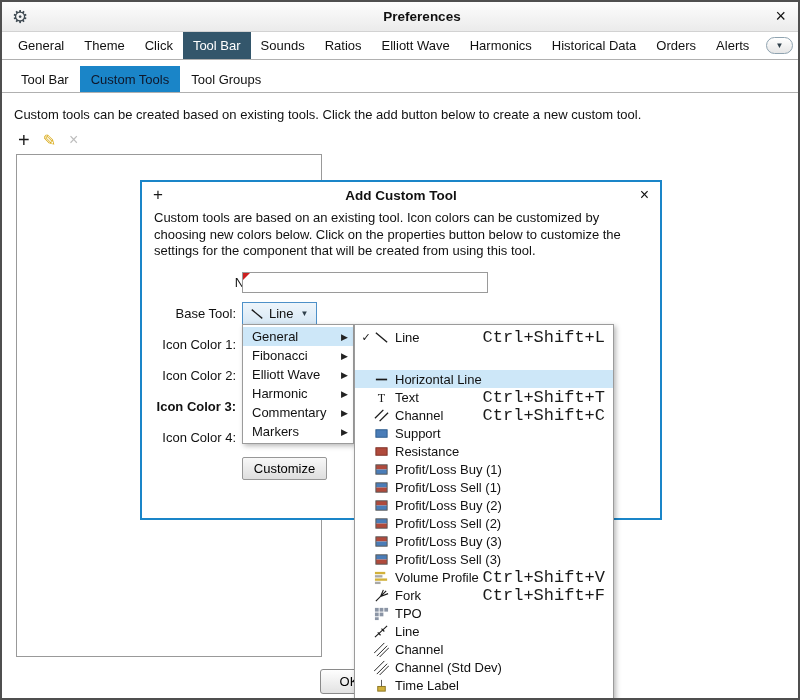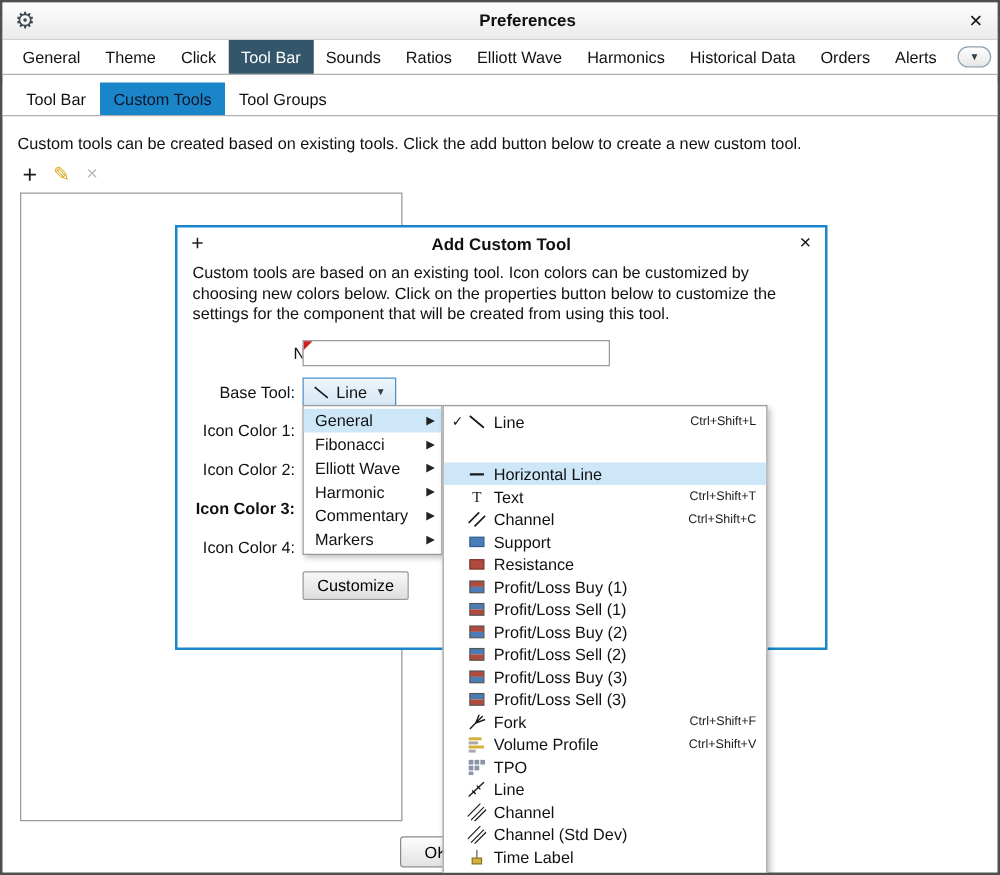--- a/index.html
+++ b/index.html
@@ -67,21 +67,21 @@
   .cat-item.selected { background: var(--menu-highlight, #cde7f8); }
   .cat-item .arrow { margin-left: auto; font-size: 9px; color: #222; }
 
   .sub-menu { position: absolute; left: 352px; top: 322px; width: 260px; background: #fff; border: 1px solid #9b9b9b; box-shadow: 2px 2px 5px rgba(0,0,0,.28); z-index: 20; padding: 3px 0; }
   .sub-item { height: 18px; display: flex; align-items: center; font-size: 13px; padding: 0 8px 0 4px; cursor: pointer; }
   .sub-item.highlighted { background: var(--menu-highlight, #cde7f8); margin-top: 24px; }
   .check { width: 14px; text-align: center; font-size: 11px; flex: none; }
   .sicon { width: 16px; height: 16px; margin-right: 6px; display: flex; align-items: center; justify-content: center; flex: none; }
   .sicon svg { width: 15px; height: 15px; display: block; }
   .slabel { white-space: nowrap; }
-  .sshort { margin-left: auto; font-size: 10px; color: #1a1a1a; white-space: nowrap; }
+  .sshort { margin-left: auto; font-size: 17px; color: #1a1a1a; white-space: nowrap; font-family: Liberation Mono, monospace; }
 </style>
 </head>
 <body>
 
 <div class="window">
 
   <div class="titlebar">
     <span class="gear">⚙</span>
     <span class="title">Preferences</span>
     <span class="win-close">×</span>
@@ -347,40 +347,40 @@
             <rect x="2" y="3" width="12" height="10" fill="none" stroke="#555"></rect>
           </svg>
         </span>
         <span class="slabel">Profit/Loss Sell (3)</span>
         <span class="sshort"></span>
       </div>
 
       <div class="sub-item">
         <span class="check"></span>
         <span class="sicon">
-          <svg viewBox="0 0 16 16" fill="none" stroke="#1a1a1a" stroke-width="1.2">
-            <path d="M2 14 L7 9 M7 9 L10 2 M7 9 L13 3 M7 9 L15 6"></path>
-          </svg>
-        </span>
-        <span class="slabel">Fork</span>
-        <span class="sshort">Ctrl+Shift+F</span>
-      </div>
-
-      <div class="sub-item">
-        <span class="check"></span>
-        <span class="sicon">
           <svg viewBox="0 0 16 16">
             <rect x="1" y="2" width="11" height="2.5" fill="#d2b13a"></rect>
             <rect x="1" y="5.5" width="8" height="2.5" fill="#a8a8a8"></rect>
             <rect x="1" y="9" width="13" height="2.5" fill="#d2b13a"></rect>
             <rect x="1" y="12.5" width="6" height="2.5" fill="#a8a8a8"></rect>
           </svg>
         </span>
         <span class="slabel">Volume Profile</span>
         <span class="sshort">Ctrl+Shift+V</span>
+      </div>
+
+      <div class="sub-item">
+        <span class="check"></span>
+        <span class="sicon">
+          <svg viewBox="0 0 16 16" fill="none" stroke="#1a1a1a" stroke-width="1.2">
+            <path d="M2 14 L7 9 M7 9 L10 2 M7 9 L13 3 M7 9 L15 6"></path>
+          </svg>
+        </span>
+        <span class="slabel">Fork</span>
+        <span class="sshort">Ctrl+Shift+F</span>
       </div>
 
       <div class="sub-item">
         <span class="check"></span>
         <span class="sicon">
           <svg viewBox="0 0 16 16" fill="#8b95a5">
             <rect x="1" y="2" width="4" height="4"></rect>
             <rect x="6" y="2" width="4" height="4"></rect>
             <rect x="11" y="2" width="4" height="4"></rect>
             <rect x="1" y="7" width="4" height="4"></rect>

